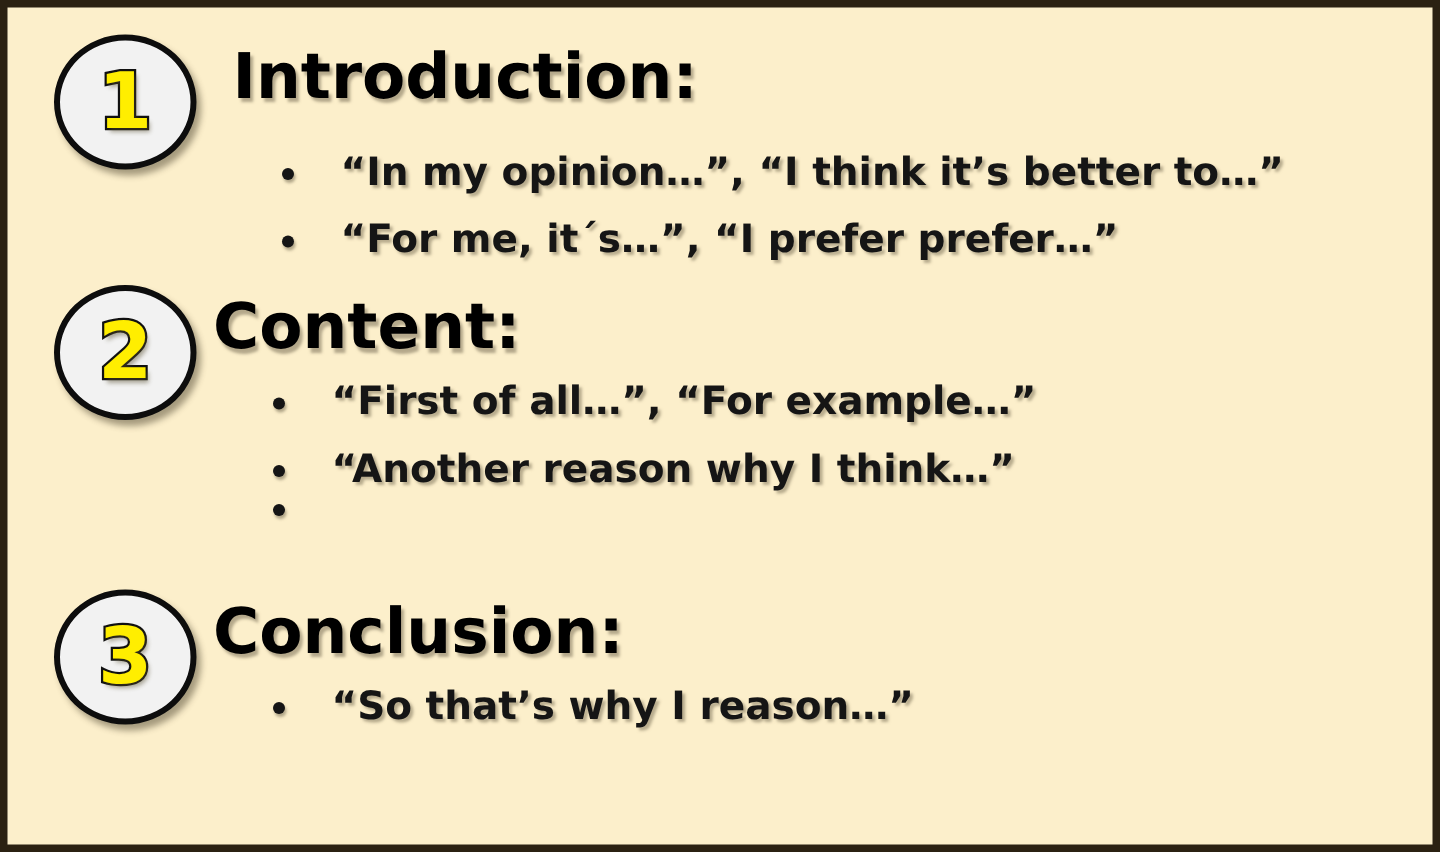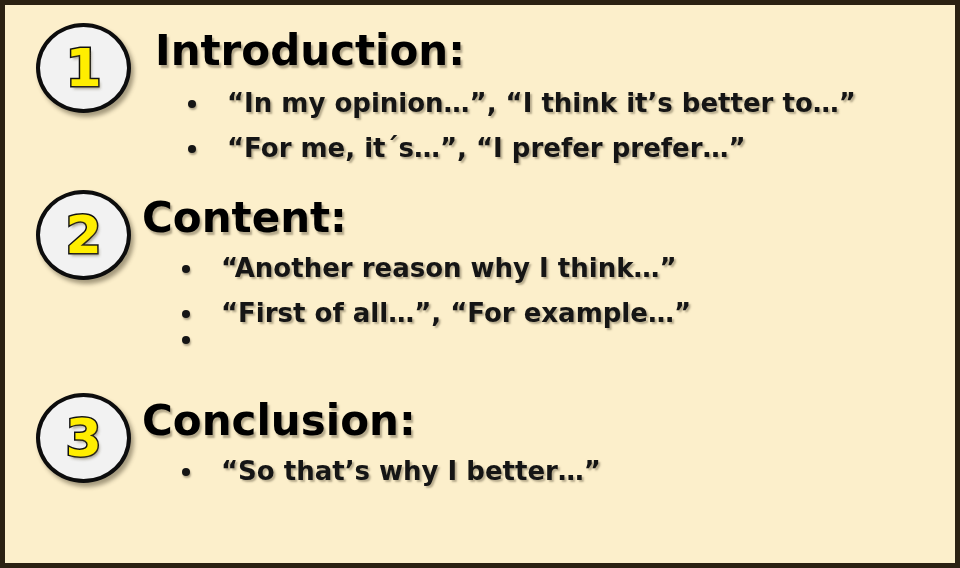--- a/index.html
+++ b/index.html
@@ -91,21 +91,21 @@
   .sec-2 .heading { left: 137px; }
   .sec-3 .heading { left: 137px; }
 
   
   .bullets {
     position: absolute;
     list-style: none;
     margin: 0;
     padding: 0;
   }
-  .sec-1 .bullets { left: 181px; top: 62px; }
+  .sec-1 .bullets { left: 181px; top: 74px; }
   .sec-2 .bullets { left: 175px; top: 60px; }
   .sec-3 .bullets { left: 175px; top: 60px; }
 
   .bullets li {
     position: relative;
     padding-left: 41px;
     margin: 0 0 7px 0;
     font-family: "DejaVu Sans", sans-serif;
     font-weight: bold;
     font-size: 26px;
@@ -144,31 +144,31 @@
       </ul>
     </div>
 
     <div class="section sec-2">
       <div class="badge">
         <div class="disc"></div>
         <div class="num">2</div>
       </div>
       <div class="heading">Content:</div>
       <ul class="bullets">
+        <li><span class="dot"></span><span>“First of all…”, “For example…”</span></li>
         <li><span class="dot"></span><span>“Another reason why I think…”</span></li>
-        <li><span class="dot"></span><span>“First of all…”, “For example…”</span></li>
         <li><span class="dot"></span></li>
       </ul>
     </div>
 
     <div class="section sec-3">
       <div class="badge">
         <div class="disc"></div>
         <div class="num">3</div>
       </div>
       <div class="heading">Conclusion:</div>
       <ul class="bullets">
-        <li><span class="dot"></span><span>“So that’s why I better…”</span></li>
+        <li><span class="dot"></span><span>“So that’s why I reason…”</span></li>
       </ul>
     </div>
 
   </div>
 </div>
 
 </body></html>

